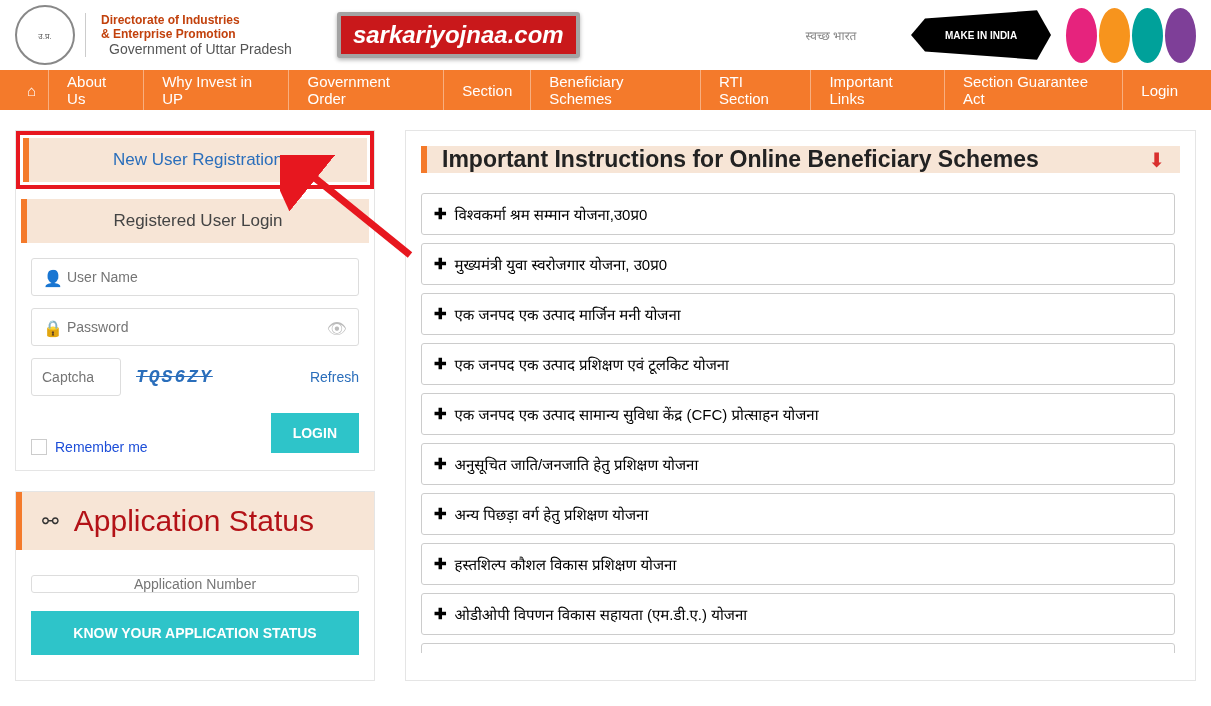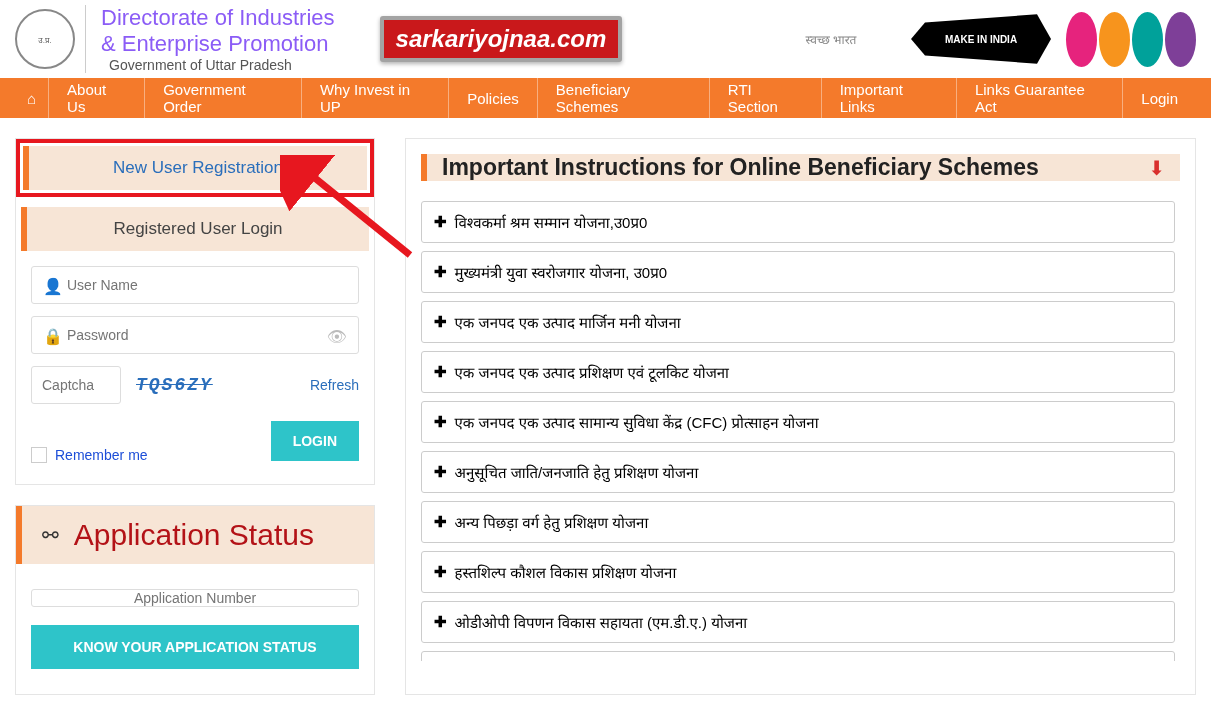--- a/index.html
+++ b/index.html
@@ -1,35 +1,35 @@
 <!DOCTYPE html>
 <html><head>
 <meta charset="utf-8">
 <style>
 * { box-sizing: border-box; margin: 0; padding: 0; }
 body { font-family: Arial, sans-serif; background: #fff; width: 1211px; }
 .header { display: flex; align-items: center; padding: 5px 15px; gap: 15px; }
 .logo-section { display: flex; align-items: center; gap: 10px; }
 .emblem { width: 60px; height: 60px; border: 2px solid #888; border-radius: 50%; display: flex; align-items: center; justify-content: center; font-size: 8px; color: #555; }
 .title-block { border-left: 1px solid #ccc; padding-left: 15px; }
-.title-red { color: #8b5cf6; font-size: 22px; font-weight: normal; }
+.title-red { color: #c2410c; font-size: 12px; font-weight: bold; }
 .title-sub { color: #555; font-size: 14px; margin-left: 8px; }
 .watermark { background: #c9181b; color: #fff; padding: 5px 12px; font-size: 24px; font-weight: bold; border: 4px solid #a3a3a3; border-radius: 3px; box-shadow: 0 2px 4px rgba(0,0,0,0.3); font-style: italic; margin-left: 30px; }
 .header-right { margin-left: auto; display: flex; gap: 15px; align-items: center; }
 .swachh { width: 130px; height: 50px; display: flex; align-items: center; justify-content: center; font-size: 12px; color: #888; }
 .makeindia { width: 140px; height: 55px; background: #000; position: relative; display: flex; align-items: center; justify-content: center; color: #fff; font-size: 10px; font-weight: bold; clip-path: polygon(10% 20%, 90% 5%, 100% 50%, 90% 95%, 10% 80%, 0 50%); }
 .odop { width: 130px; height: 55px; display: flex; gap: 2px; }
 .odop div { flex: 1; border-radius: 50%; }
 .navbar { background: #f47a2b; display: flex; align-items: center; padding: 0 15px; height: 40px; }
 .nav-item { color: #fff; padding: 0 18px; font-size: 15px; cursor: pointer; border-right: 1px solid rgba(255,255,255,0.4); height: 40px; display: flex; align-items: center; }
 .nav-item:last-child { border-right: none; margin-left: auto; }
 .nav-home { padding: 0 12px; }
 .content { display: flex; gap: 30px; padding: 20px 15px; }
 .sidebar { width: 360px; }
-.panel { border: 1px solid #e5e5e5; margin-bottom: 15px; padding-bottom: 21px; }
+.panel { border: 1px solid #e5e5e5; margin-bottom: 15px; padding-bottom: 15px; }
 .highlight-box { border: 4px solid #e7171f; padding: 3px; margin-bottom: 10px; position: relative; }
 .tab-btn { background: #f7e5d6; border-left: 6px solid #f47a2b; padding: 12px; text-align: center; font-size: 17px; cursor: pointer; }
 .tab-btn.new { color: #2a6ebb; }
 .tab-btn.reg { color: #444; margin: 0 5px; }
 .login-body { padding: 15px 15px 0; }
 .input-wrap { position: relative; margin-bottom: 12px; }
 .input-wrap input { width: 100%; padding: 10px 10px 10px 35px; border: 1px solid #ddd; border-radius: 3px; font-size: 14px; color: #999; }
 .input-wrap .icon-l { position: absolute; left: 12px; top: 11px; color: #bbb; }
 .input-wrap .icon-r { position: absolute; right: 12px; top: 11px; color: #bbb; }
 .captcha-row { display: flex; align-items: center; gap: 15px; margin-bottom: 15px; }
@@ -81,27 +81,27 @@
         <div style="background:#f7941d"></div>
         <div style="background:#00a19a"></div>
         <div style="background:#7e3f98"></div>
     </div>
   </div>
 </div>
 
 <div class="navbar">
   <div class="nav-item nav-home">⌂</div>
   <div class="nav-item">About Us</div>
+  <div class="nav-item">Why Invest in UP</div>
   <div class="nav-item">Government Order</div>
-  <div class="nav-item">Why Invest in UP</div>
-  <div class="nav-item">Policies</div>
+  <div class="nav-item">Section</div>
   <div class="nav-item">Beneficiary Schemes</div>
   <div class="nav-item">RTI Section</div>
   <div class="nav-item">Important Links</div>
-  <div class="nav-item">Links Guarantee Act</div>
+  <div class="nav-item">Section Guarantee Act</div>
   <div class="nav-item">Login</div>
 </div>
 
 <div class="content">
   <div class="sidebar">
     <div class="panel">
       <div class="highlight-box">
         <div class="tab-btn new">New User Registration</div>
       </div>
       <div class="tab-btn reg">Registered User Login</div>

